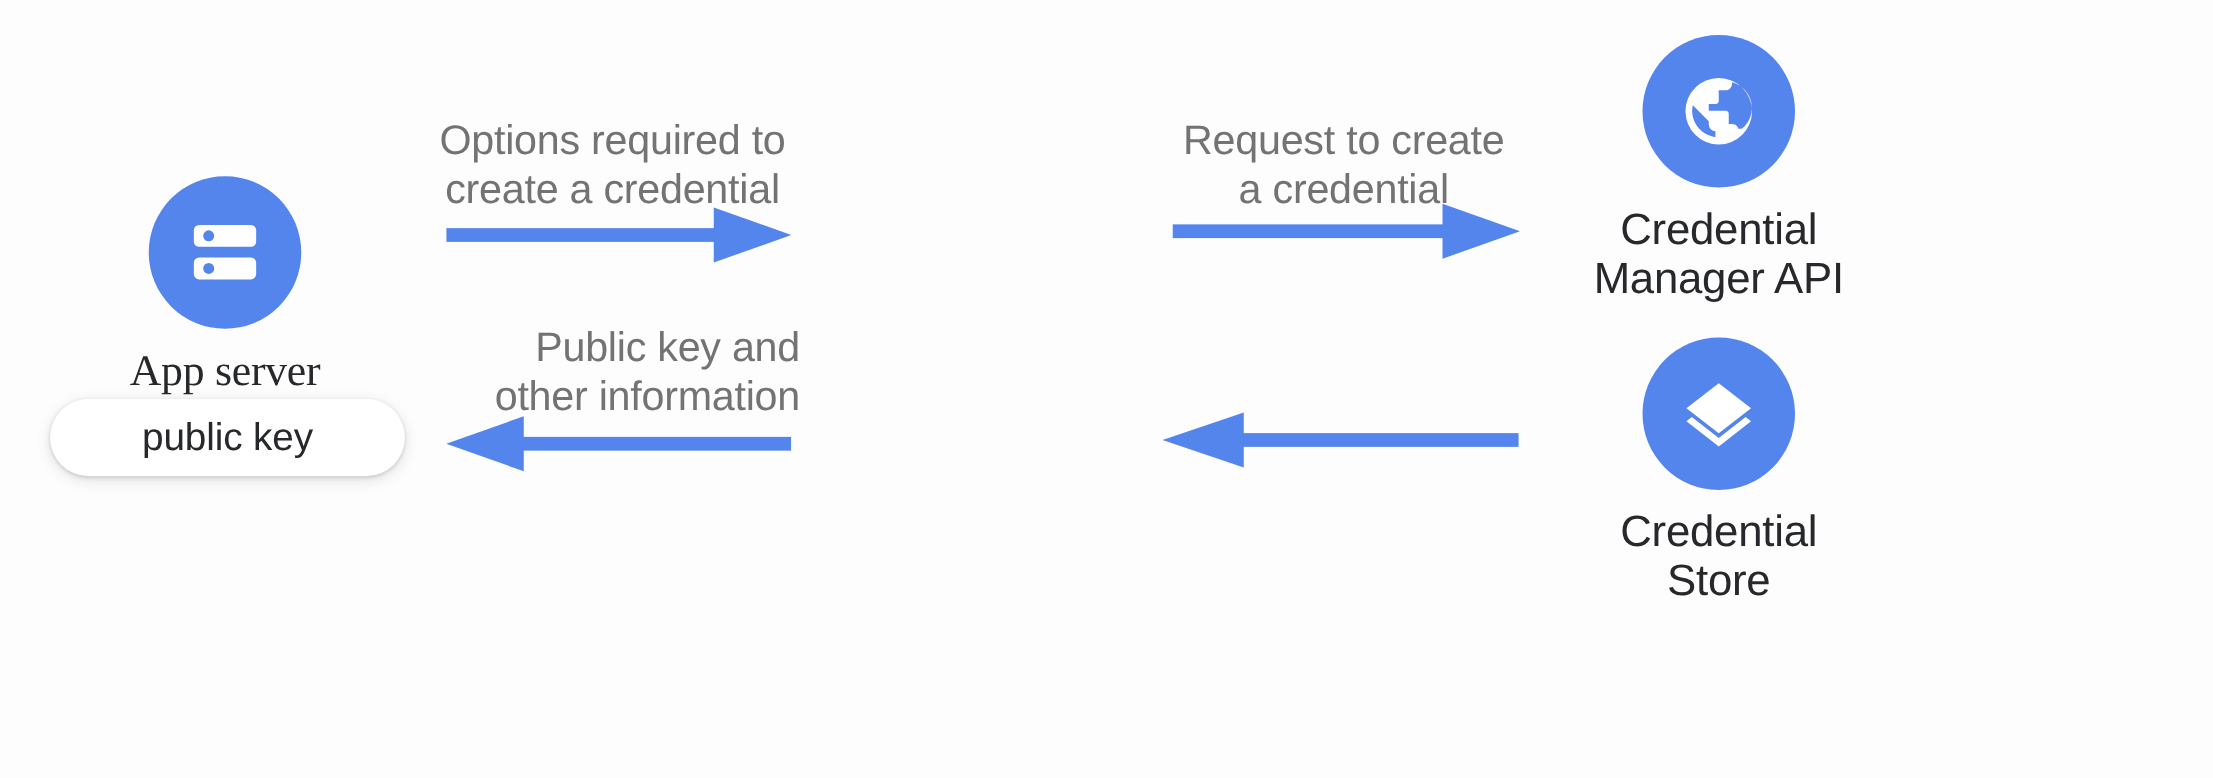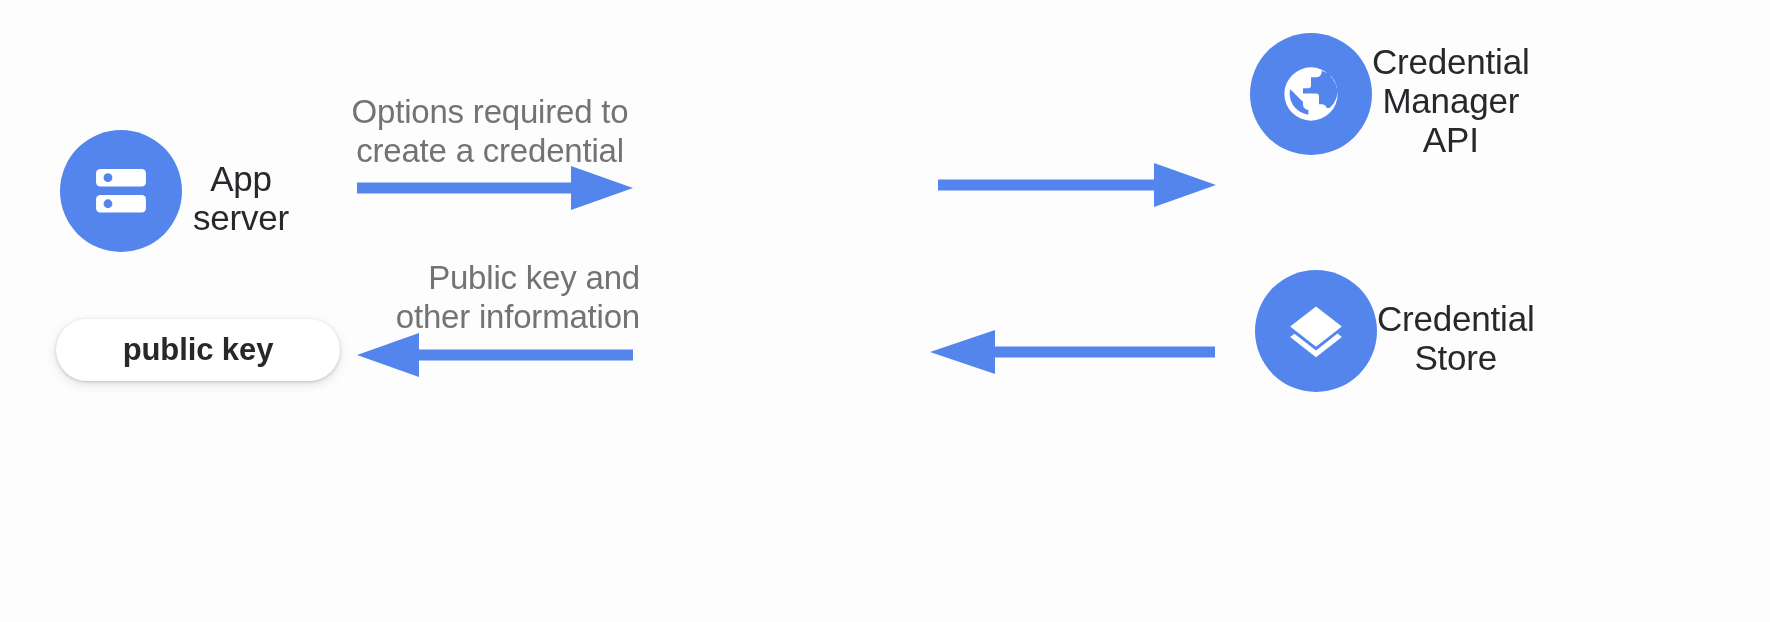--- a/index.html
+++ b/index.html
@@ -18,21 +18,21 @@
     position: relative;
     width: 1770px;
     height: 622px;
     background: #fdfdfd;
   }
 
   
   .node {
     position: absolute;
     display: flex;
-    flex-direction: row;
+    flex-direction: column;
     align-items: center;
   }
   .circle-icon {
     width: 122px;
     height: 122px;
     border-radius: 50%;
     background: #5385ec;
     display: flex;
     align-items: center;
     justify-content: center;
@@ -78,22 +78,22 @@
     white-space: pre-line;
     letter-spacing: -0.2px;
   }
   .arrow-caption.mono {
     font-family: "Liberation Mono", "DejaVu Sans Mono", monospace;
     font-size: 31px;
     letter-spacing: 0px;
   }
 
   
-  #node-app-server      { left: 60px;   top: 130px;  width: 240px; }
-  #pill-public-key      { left: 56px;   top: 319px;  width: 284px; font-weight: bold; }
+  #node-app-server      { left: 60px;   top: 141px;  width: 240px; font-family: Liberation Serif, serif; }
+  #pill-public-key      { left: 40px;   top: 319px;  width: 284px; }
 
   #node-app             { left: 722px;  top: 163px;  width: 120px; }
 
   #node-credential-manager { left: 1250px; top: 28px; width: 250px; }
   #node-credential-store   { left: 1255px; top: 270px; width: 240px; }
   #pill-passkey         { left: 1237px; top: 450px;  width: 282px; }
 
   #arrow-req-options    { left: 357px;  top: 162px; }
   #cap-req-options      { left: 340px;  top: 93px;  width: 300px; }
 
@@ -160,20 +160,22 @@
 
   <div class="arrow-caption" id="cap-public-key">Public key and
 other information</div>
   <div class="arrow-group" id="arrow-public-key">
     <svg width="276" height="52" viewBox="0 0 276 52" aria-hidden="true">
       <rect x="52" y="20.5" width="224" height="11" fill="#5385ec"></rect>
       <path d="M62 4 L0 26 L62 48 Z" fill="#5385ec"></path>
     </svg>
   </div>
 
+  <div class="arrow-caption" id="cap-req-create">Request to create
+a credential</div>
   <div class="arrow-group" id="arrow-req-create">
     <svg width="278" height="52" viewBox="0 0 278 52" aria-hidden="true">
       <rect x="0" y="20.5" width="226" height="11" fill="#5385ec"></rect>
       <path d="M216 4 L278 26 L216 48 Z" fill="#5385ec"></path>
     </svg>
   </div>
 
   <div class="arrow-group" id="arrow-pkc">
     <svg width="285" height="52" viewBox="0 0 285 52" aria-hidden="true">
       <rect x="55" y="20.5" width="230" height="11" fill="#5385ec"></rect>

